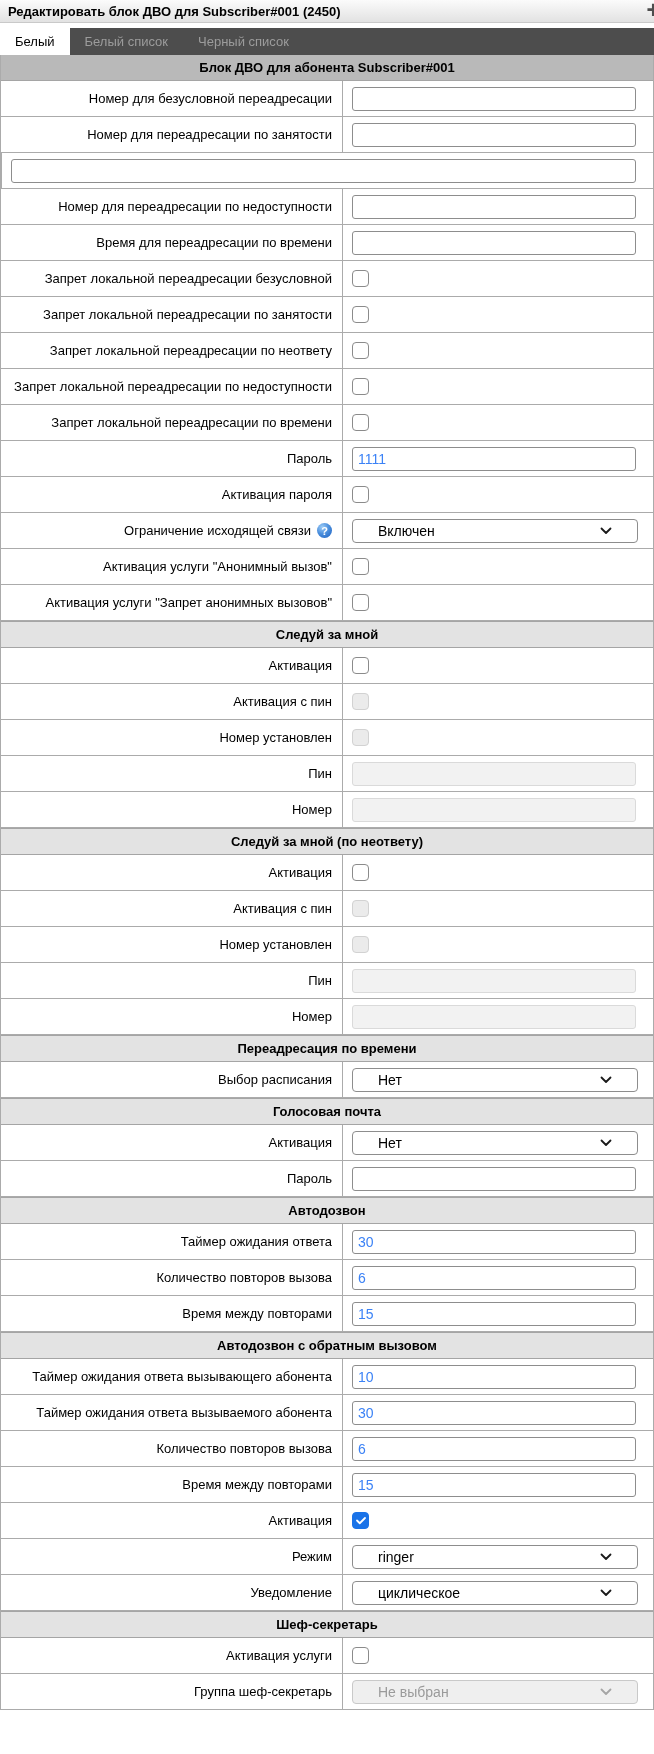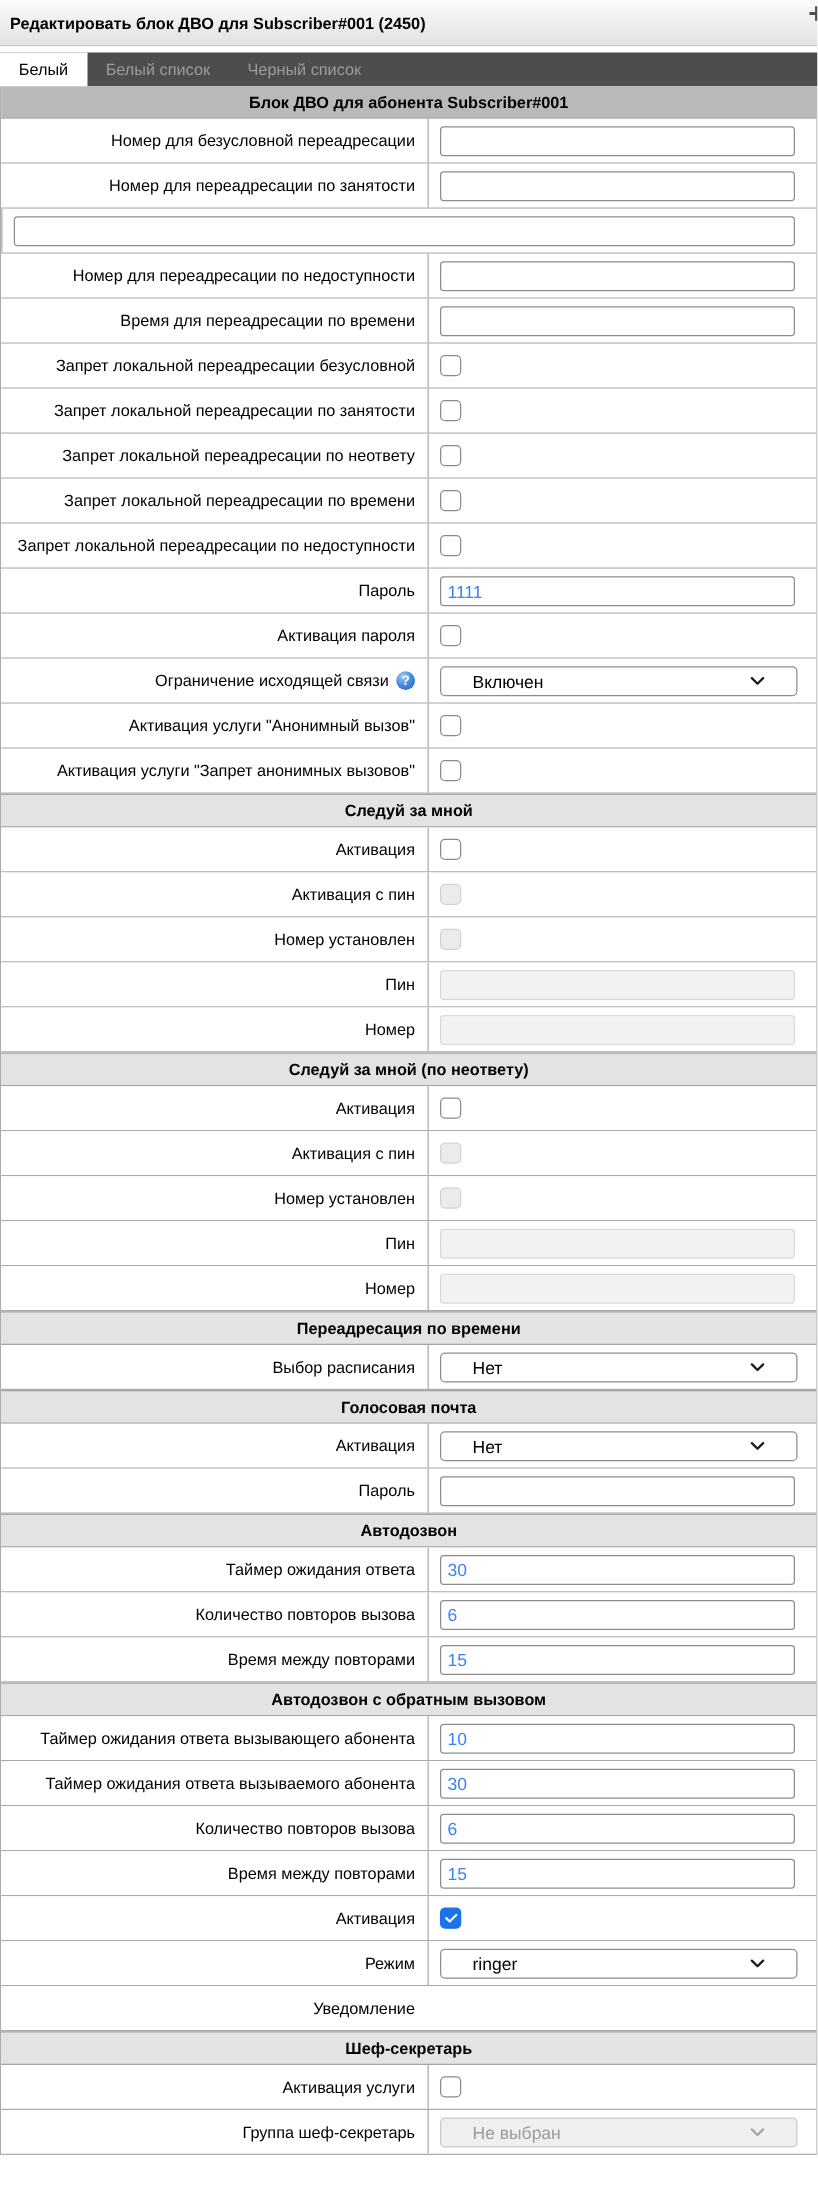--- a/index.html
+++ b/index.html
@@ -1,20 +1,20 @@
 <!DOCTYPE html>
 <html lang="ru"><head>
 <meta charset="utf-8">
 <style>
   html,body{margin:0;padding:0;background:#fff;}
   body{width:654px;font-family:"Liberation Sans",sans-serif;color:#000;}
 
   
   .titlebar{position:relative;height:23px;background:linear-gradient(#fbfbfb,#e2e2e2);
-    border-bottom:1px solid #c9c9c9;display:flex;align-items:center;padding:18px 8px;
+    border-bottom:1px solid #c9c9c9;display:flex;align-items:center;padding:4px 8px;
     font-size:13px;font-weight:bold;overflow:hidden;box-sizing:border-box;}
   .expand{position:absolute;right:-6px;top:-3px;font-size:23px;font-weight:bold;color:#4d4d4d;cursor:pointer;}
 
   
   .tabbar{margin-top:5px;background:#4d4d4d;height:27px;display:flex;font-size:13px;}
   .tab{display:flex;align-items:center;padding:0 15px;color:#9c9c9c;cursor:pointer;white-space:nowrap;}
   .tab.active{background:#ffffff;color:#000;}
 
   
   .form-table{border-left:1px solid #ababab;border-right:1px solid #ababab;}
@@ -119,29 +119,29 @@
     <div class="row">
       <div class="label-cell">
         <span>Запрет локальной переадресации по неответу</span>
       </div>
       <div class="field-cell">
         <span class="cbx"></span>
       </div>
     </div>
     <div class="row">
       <div class="label-cell">
+        <span>Запрет локальной переадресации по недоступности</span>
+      </div>
+      <div class="field-cell">
+        <span class="cbx"></span>
+      </div>
+    </div>
+    <div class="row">
+      <div class="label-cell">
         <span>Запрет локальной переадресации по времени</span>
-      </div>
-      <div class="field-cell">
-        <span class="cbx"></span>
-      </div>
-    </div>
-    <div class="row">
-      <div class="label-cell">
-        <span>Запрет локальной переадресации по недоступности</span>
       </div>
       <div class="field-cell">
         <span class="cbx"></span>
       </div>
     </div>
     <div class="row">
       <div class="label-cell">
         <span>Пароль</span>
       </div>
       <div class="field-cell">
@@ -384,20 +384,28 @@
           <svg width="12" height="8" viewBox="0 0 12 8">
             <path d="M1.5 1.5L6 6l4.5-4.5" stroke="#1a1a1a" stroke-width="1.8" fill="none" stroke-linecap="round" stroke-linejoin="round"></path>
           </svg>
         </div>
       </div>
     </div>
     <div class="row">
       <div class="label-cell">
         <span>Уведомление</span>
       </div>
+      <div class="field-cell">
+        <div class="sel">
+          <span>циклическое</span>
+          <svg width="12" height="8" viewBox="0 0 12 8">
+            <path d="M1.5 1.5L6 6l4.5-4.5" stroke="#1a1a1a" stroke-width="1.8" fill="none" stroke-linecap="round" stroke-linejoin="round"></path>
+          </svg>
+        </div>
+      </div>
     </div>
     <div class="section-header">Шеф-секретарь</div>
     <div class="row">
       <div class="label-cell">
         <span>Активация услуги</span>
       </div>
       <div class="field-cell">
         <span class="cbx"></span>
       </div>
     </div>

